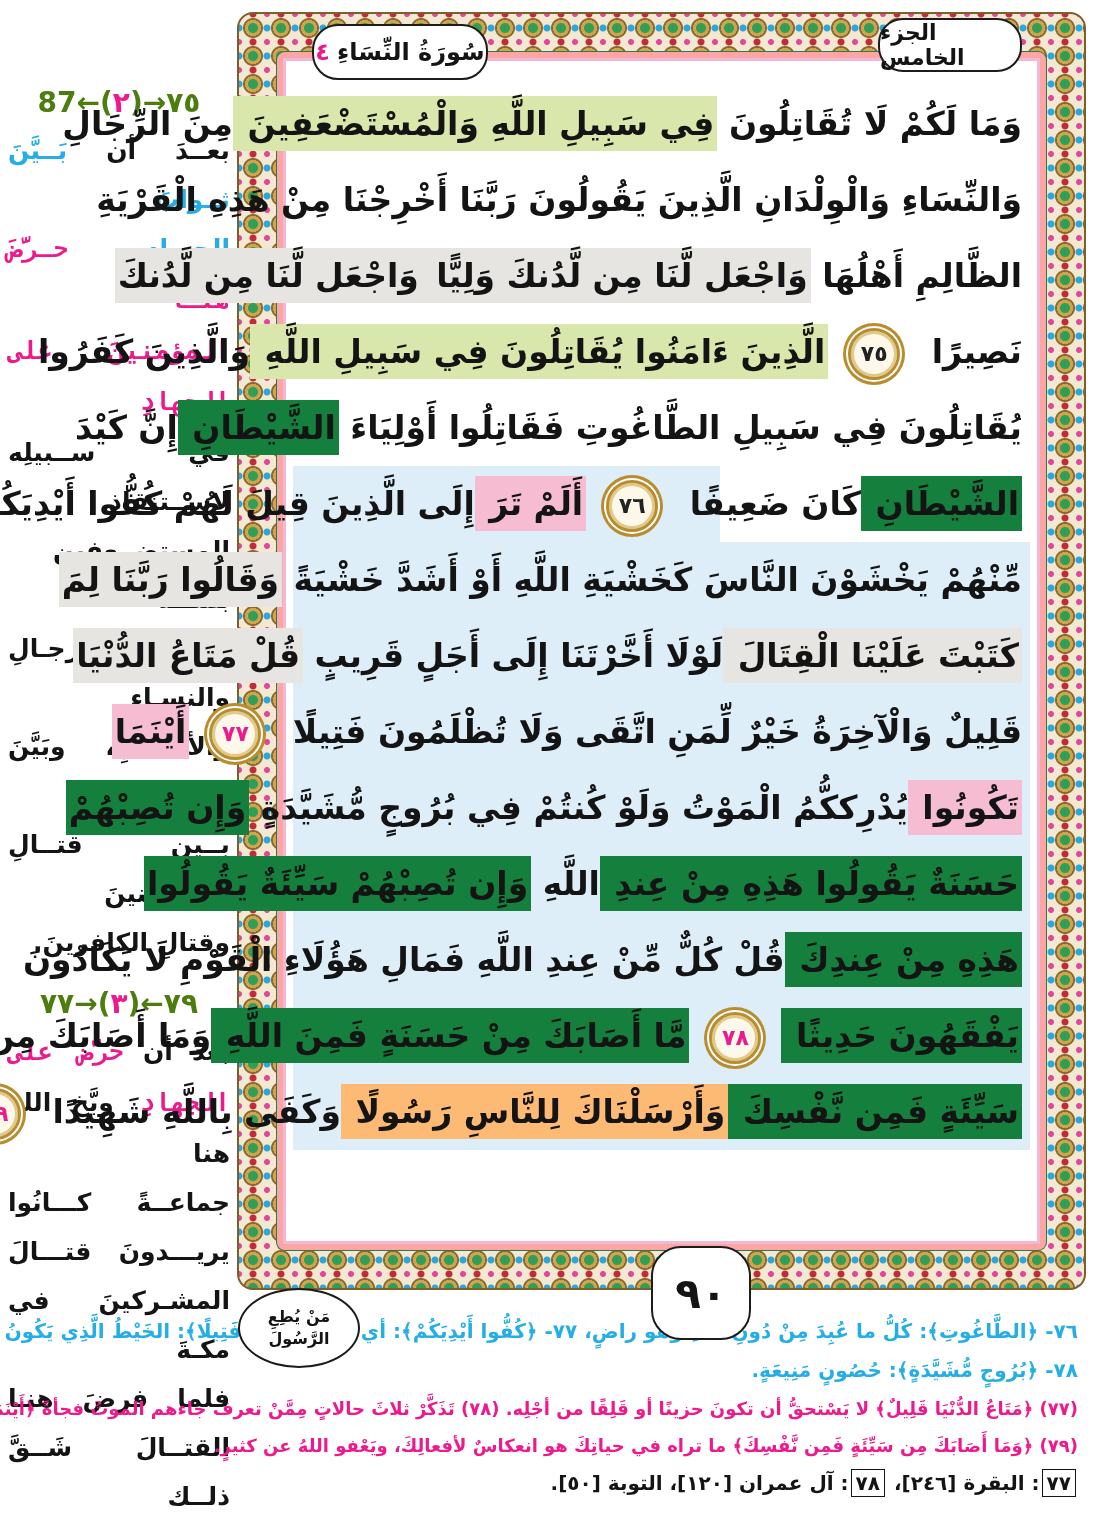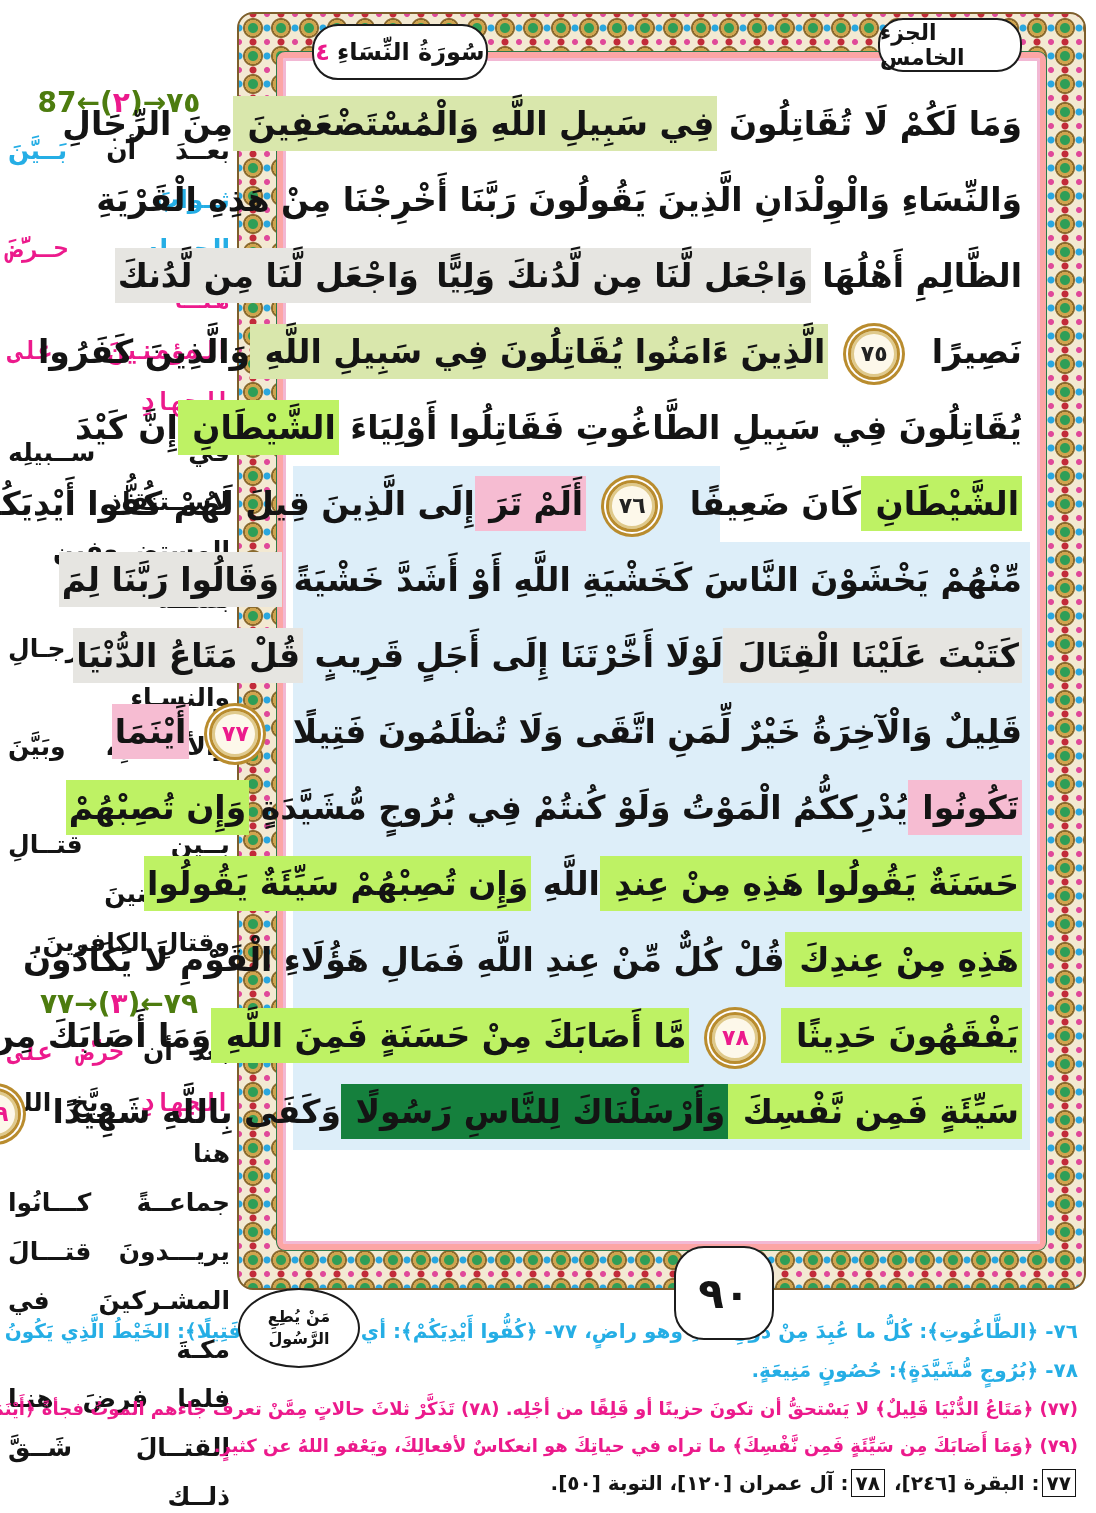--- a/index.html
+++ b/index.html
@@ -33,34 +33,34 @@
   .inner{position:absolute;left:40px;top:40px;right:40px;bottom:40px;background:#ffffff;
     border:6px solid #fca5a5;border-radius:8px;
     box-shadow:inset 0 0 0 3px #f2b8d4,0 0 0 1px #2c7a4a;}
   .textarea{position:absolute;left:10px;right:10px;top:28px;bottom:6px;}
   
   .qline{height:76px;direction:rtl;text-align:justify;text-align-last:justify;
     font-size:33px;font-weight:bold;line-height:76px;color:#141414;padding:0 8px;white-space:nowrap;overflow:visible;}
   .bg-b{background:#ddeef9;}
   .bg-s{background:linear-gradient(90deg,#ddeef9 0 58%,rgba(0,0,0,0) 58%);}
   .hl{padding:8px 3px;}
-  .hl-g{background:#d9e7ac;} .hl-y{background:#bef264;} .hl-gr{background:#e6e5e1;}
-  .hl-p{background:#f6bcd2;} .hl-o{background:#15803d;}
+  .hl-g{background:#d9e7ac;} .hl-y{background:#15803d;} .hl-gr{background:#e6e5e1;}
+  .hl-p{background:#f6bcd2;} .hl-o{background:#fdba74;}
   .vmark{display:inline-flex;align-items:center;justify-content:center;vertical-align:middle;
     width:46px;height:46px;border-radius:50%;background:#fdf8ea;margin:0 20px;
     border:3px solid #b98c2e;box-shadow:0 0 0 2px #ffffff,0 0 0 5px #b98c2e,inset 0 0 0 3px #dfc98b;
     font-size:22px;line-height:1;}
   .vm-dark{color:#222222;} .vm-pink{color:#ec1a8c;}
   
   .cartouche{position:absolute;background:#ffffff;border:2.5px solid #1c1c1c;
     display:flex;align-items:center;justify-content:center;font-weight:bold;color:#141414;z-index:6;}
   #surah-cartouche{left:312px;top:24px;width:172px;height:52px;border-radius:26px;font-size:24px;gap:7px;direction:rtl;}
   #surah-cartouche .num{color:#ec1a8c;}
   #juz-cartouche{left:878px;top:18px;width:140px;height:50px;border-radius:25px;font-size:22px;}
-  #page-cartouche{left:674px;top:1246px;width:96px;height:90px;border-radius:30px;font-size:42px;}
+  #page-cartouche{left:651px;top:1246px;width:96px;height:90px;border-radius:30px;font-size:42px;}
   #catchword-cartouche{left:238px;top:1288px;width:114px;height:72px;border-radius:50%;
     font-size:16px;text-align:center;direction:rtl;padding:2px;line-height:1.4;}
   
   .footnotes{position:absolute;left:14px;right:18px;top:1312px;direction:rtl;text-align:right;font-weight:bold;}
   .fline{white-space:nowrap;line-height:39px;}
   .f-cyan{color:#25aee5;font-size:20px;}
   .f-magenta{color:#ec1a8c;font-size:18px;line-height:37px;}
   .f-black{color:#141414;font-size:20px;}
   .f-center{text-align:right;}
   .fbox{border:1.8px solid #141414;padding:0 4px;margin:0 2px;display:inline-block;line-height:1.3;}

